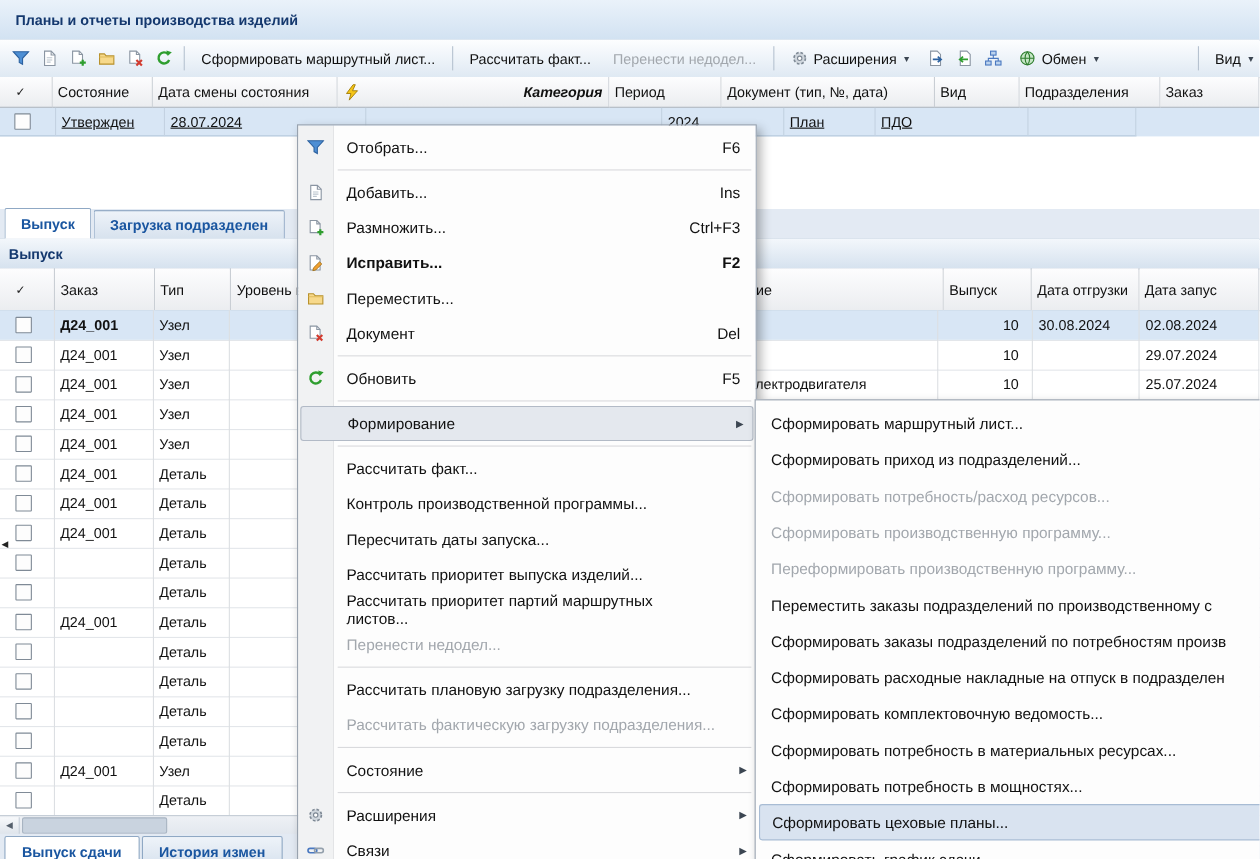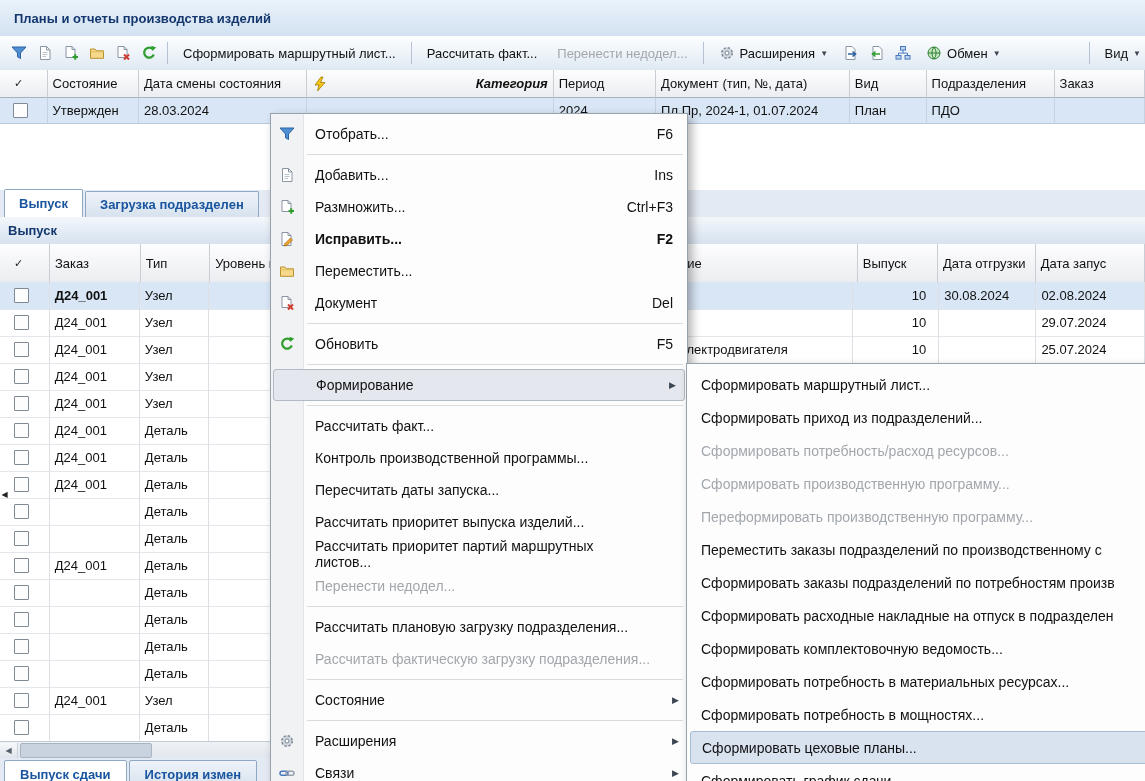--- a/index.html
+++ b/index.html
@@ -28,21 +28,21 @@
   .th{background:linear-gradient(#fdfdfe,#ebedf0);border-right:1px solid #c9ced4;
       border-bottom:1px solid #a9b2bc;color:#111;}
   .checkbox{width:13px;height:13px;border:1px solid #7f8a96;background:#fdfdfd;
       display:inline-block;margin-left:9px;border-radius:1px;}
   .chkglyph{font-size:11px;margin-left:9px;color:#222;}
   .bold{font-weight:bold;}
   
   .t1{left:0;top:70px;width:1145px;height:120px;background:#fff;}
   .t1h{display:flex;height:28px;}
   .t1r{display:flex;height:26px;background:#d8e6f5;}
-  .t1r .td{border-right:1px solid #c4d2e2;border-bottom:1px solid #b6c8dc;}
+  .t1r .td{border-right:1px solid #c4d2e2;border-bottom:1px solid #b6c8dc;text-decoration:underline;}
   .c-cbx{width:40px;}.c-state{width:88px;}.c-datechg{width:172px;}.c-cat{width:258px;justify-content:space-between;}
   .c-period{width:100px;}.c-doc{width:200px;}.c-kind{width:72px;}.c-dept{width:128px;}.c-ord{width:87px;}
   .cat-head{font-weight:bold;font-style:italic;}
   .cat-head .ic{margin-right:5px;}
   
   .tabs1{left:0;top:190px;width:1145px;height:27px;background:#e3eaf3;
       display:flex;align-items:flex-end;padding-left:4px;border-bottom:1px solid #a7b8cc;}
   .tab{height:25px;display:flex;align-items:center;padding:0 14px;margin-right:2px;
       border:1px solid #8fa8c4;border-bottom:none;border-radius:2px 2px 0 0;
       color:#1a56a0;font-weight:bold;background:linear-gradient(#eef3f9,#d7e2ee);}
@@ -245,24 +245,23 @@
     <div class="th c-doc">Документ (тип, №, дата)</div>
     <div class="th c-kind">Вид</div>
     <div class="th c-dept">Подразделения</div>
     <div class="th c-ord">Заказ</div>
   </div>
   <div class="t1r">
     <div class="td c-cbx">
         <span class="checkbox" style="margin-left:8px;"></span>
       </div>
     <div class="td c-state">Утвержден</div>
-    <div class="td c-datechg">28.03.2024</div>
+    <div class="td c-datechg">28.07.2024</div>
     <div class="td c-cat"></div>
     <div class="td c-period">2024</div>
-    <div class="td c-doc">Пл.Пр, 2024-1, 01.07.2024</div>
     <div class="td c-kind">План</div>
     <div class="td c-dept">ПДО</div>
     <div class="td c-ord"></div>
   </div>
 </div>
 
 <div class="abs tabs1">
   <div class="tab active">
       <span>Выпуск</span>
     </div>

